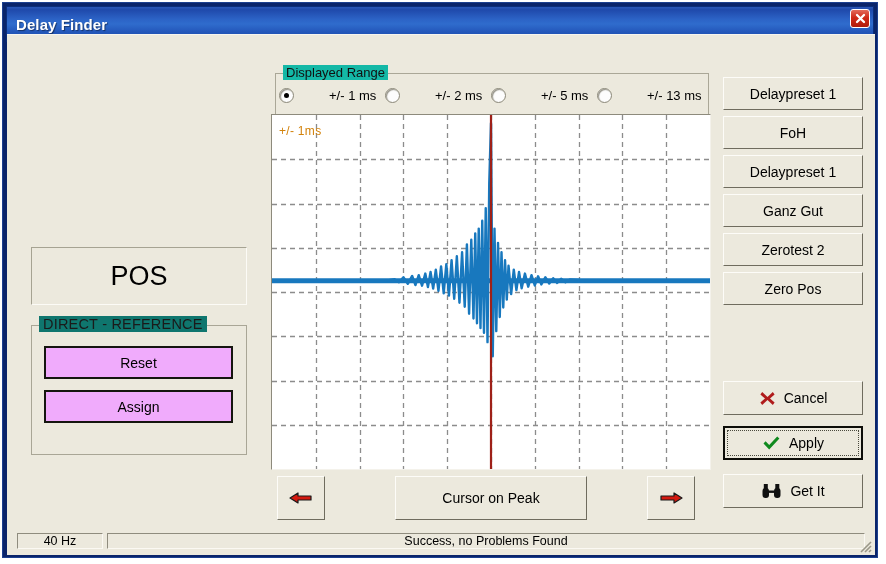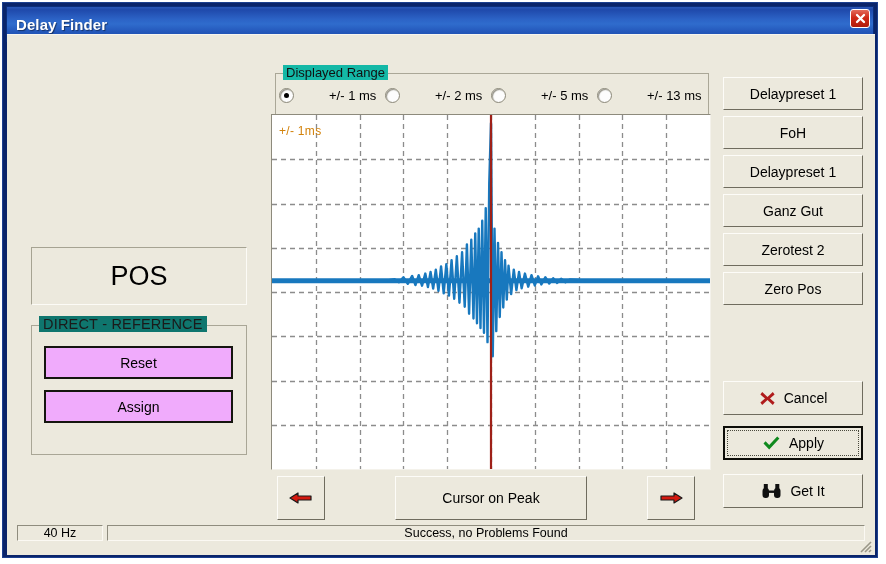--- a/index.html
+++ b/index.html
@@ -247,21 +247,21 @@
     border: 1px dotted #4a4a3e;
     pointer-events: none;
   }
 
   
   #statusbar {
     position: absolute;
     left: 10px; top: 490px;
     width: 848px; height: 24px;
     display: flex;
-    align-items: flex-start;
+    align-items: flex-end;
     gap: 4px;
   }
   .status-cell {
     background: #ece9dd;
     border: 1px solid;
     border-color: #8f8c7e #fbf9f3 #fbf9f3 #8f8c7e;
     box-sizing: border-box;
     display: flex; align-items: center; justify-content: center;
     font-size: 12.5px; color: #000;
   }

